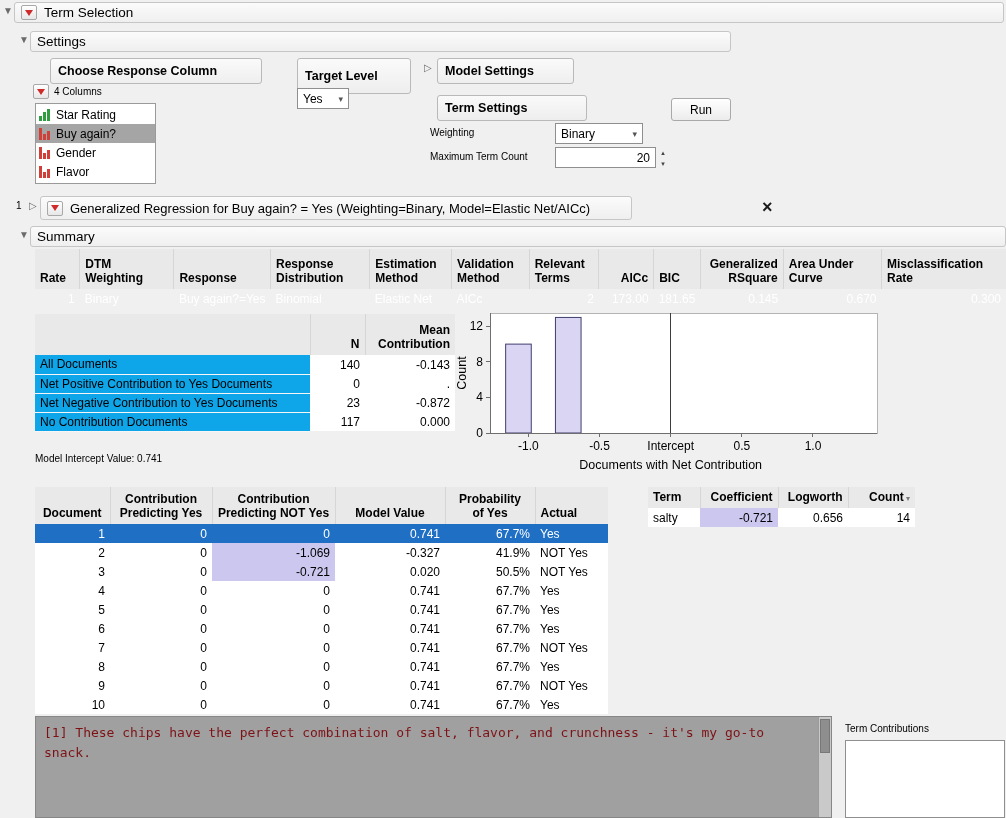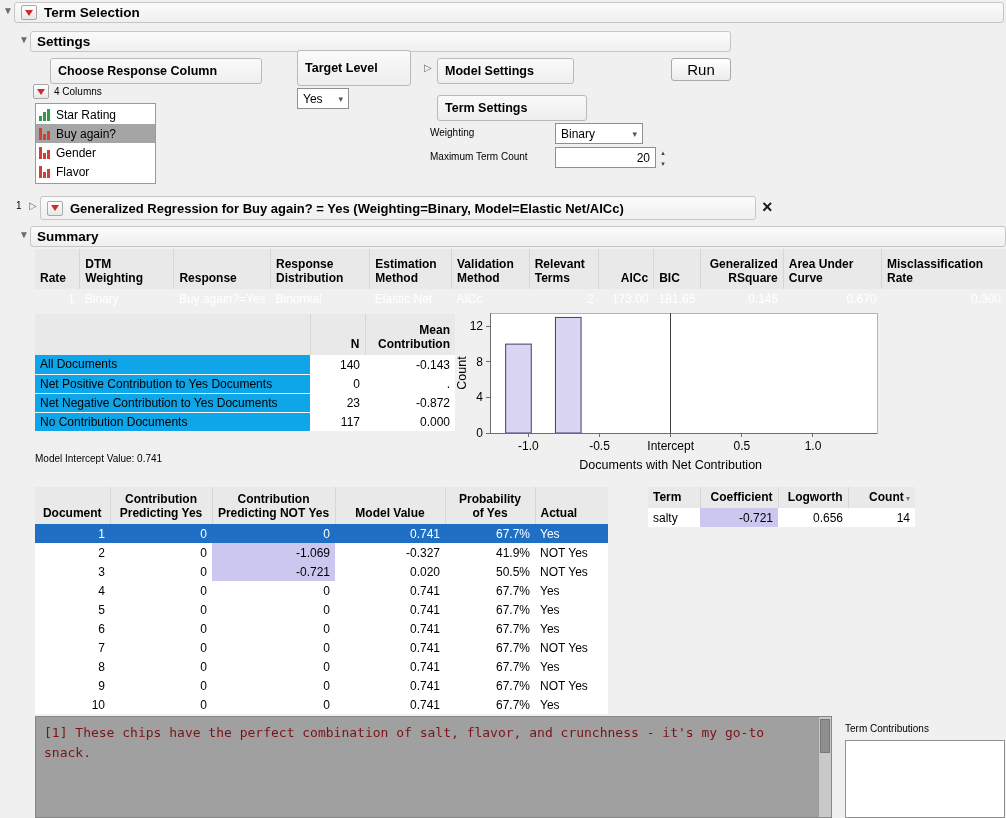--- a/index.html
+++ b/index.html
@@ -3,29 +3,29 @@
 <meta charset="utf-8">
 <style>
   * { margin:0; padding:0; box-sizing:border-box; }
   body { background:#fff; font-family:"Liberation Sans","DejaVu Sans",sans-serif; }
   #root { position:relative; width:1006px; height:818px; background:#f0f0f0; overflow:hidden; font-size:12px; color:#000; }
   .abs { position:absolute; }
   .lbl { position:absolute; font-size:10px; white-space:nowrap; }
   .disclosure { position:absolute; font-size:10px; color:#6b6b6b; cursor:pointer; line-height:10px; }
   .outline-bar { position:absolute; border:1px solid #c6c6c6; border-radius:3px;
     background:linear-gradient(#fbfbfb,#efefef); display:flex; align-items:center; gap:7px; padding:0 6px; }
-  .title13 { font-weight:bold; font-size:13.5px; white-space:nowrap;text-align:right; }
+  .title13 { font-weight:normal; font-size:13.5px; white-space:nowrap;text-align:right; }
   .red-tri-btn { display:inline-flex; align-items:center; justify-content:center; width:16px; height:15px;
     background:linear-gradient(#ffffff,#e7e7e7); border:1px solid #a8a8a8; border-radius:2px; cursor:pointer; flex:0 0 auto; }
   .red-tri-btn .tri { width:0; height:0; border-left:4px solid transparent; border-right:4px solid transparent;
     border-top:6px solid var(--red-triangle,#cf2b2b); }
   .panel-box { position:absolute; border:1px solid #b9b9b9; border-radius:3px; background:linear-gradient(#fafafa,#eeeeee);
     font-weight:bold; font-size:12.5px; display:flex; align-items:center; padding:12px 7px; white-space:nowrap; }
   .run-btn { position:absolute; border:1px solid #a9a9a9; border-radius:3px; background:linear-gradient(#ffffff,#ececec);
-    display:flex; align-items:center; justify-content:center; font-size:15px; cursor:pointer; }
+    display:flex; align-items:center; justify-content:center; font-size:12px; cursor:pointer;margin-top:40px; }
   .select { position:absolute; background:#fff; border:1px solid #8f8f8f; display:flex; align-items:center;
     justify-content:space-between; padding:0 5px; font-size:12px; cursor:pointer; }
   .chev { color:#555; font-size:9px; }
   .num-input { position:absolute; border:1px solid #8f8f8f; background:#fff; text-align:right; padding:0 5px;
     font-family:"Liberation Sans","DejaVu Sans",sans-serif; font-size:12px; }
   .spinner { position:absolute; display:flex; flex-direction:column; }
   .spin-btn { width:12px; height:11px; font-size:7px; line-height:11px; text-align:center; color:#444; cursor:pointer; }
   .close-x { position:absolute; font-size:18px; font-weight:bold; line-height:18px; color:#1a1a1a; cursor:pointer; }
 
   #column-list { position:absolute; left:35px; top:103px; width:121px; height:81px; background:#fff; border:1px solid #9a9a9a; padding-top:1px; }
@@ -77,21 +77,21 @@
       </span>
     <span class="title13">Term Selection</span>
   </div>
 
   <span class="disclosure" style="left:19px;top:35px">▼</span>
   <div class="outline-bar" style="left:30px;top:31px;width:701px;height:21px">
     <span class="title13">Settings</span>
   </div>
 
   <div class="panel-box" style="left:50px;top:58px;width:212px;height:23px">Choose Response Column</div>
-  <div class="panel-box" style="left:297px;top:50px;width:114px;height:36px">Target Level</div>
+  <div class="panel-box" style="left:297px;top:58px;width:114px;height:36px">Target Level</div>
   <span class="disclosure" style="left:424px;top:63px">▷</span>
   <div class="panel-box" style="left:437px;top:58px;width:137px;height:23px">Model Settings</div>
   <div class="run-btn" style="left:671px;top:58px;width:60px;height:23px">Run</div>
 
   <span class="red-tri-btn abs" style="left:33px;top:84px">
       <span class="tri"></span>
     </span>
   <div class="lbl" style="left:54px;top:86px">4 Columns</div>
   <div id="column-list">
       <div class="col-item">
@@ -141,21 +141,21 @@
   </div>
   <div class="lbl" style="left:430px;top:151px">Maximum Term Count</div>
   <input class="num-input" style="left: 555px; top: 147px; width: 101px; height: 21px;" value="20">
   <div class="spinner" style="left:657px;top:147px">
     <div class="spin-btn">▴</div>
     <div class="spin-btn">▾</div>
   </div>
 
   <div class="lbl" style="left:16px;top:200px">1</div>
   <span class="disclosure" style="left:29px;top:201px">▷</span>
-  <div class="outline-bar" style="left:40px;top:196px;width:716px;height:24px">
+  <div class="outline-bar" style="left:40px;top:196px;width:592px;height:24px">
     <span class="red-tri-btn">
         <span class="tri"></span>
       </span>
     <span class="title13" style="font-size:13px">Generalized Regression for Buy again? = Yes (Weighting=Binary, Model=Elastic Net/AICc)</span>
   </div>
   <span class="close-x" style="left:762px;top:198px">×</span>
 
   <span class="disclosure" style="left:19px;top:230px">▼</span>
   <div class="outline-bar" style="left:30px;top:226px;width:976px;height:21px">
     <span class="title13">Summary</span>

